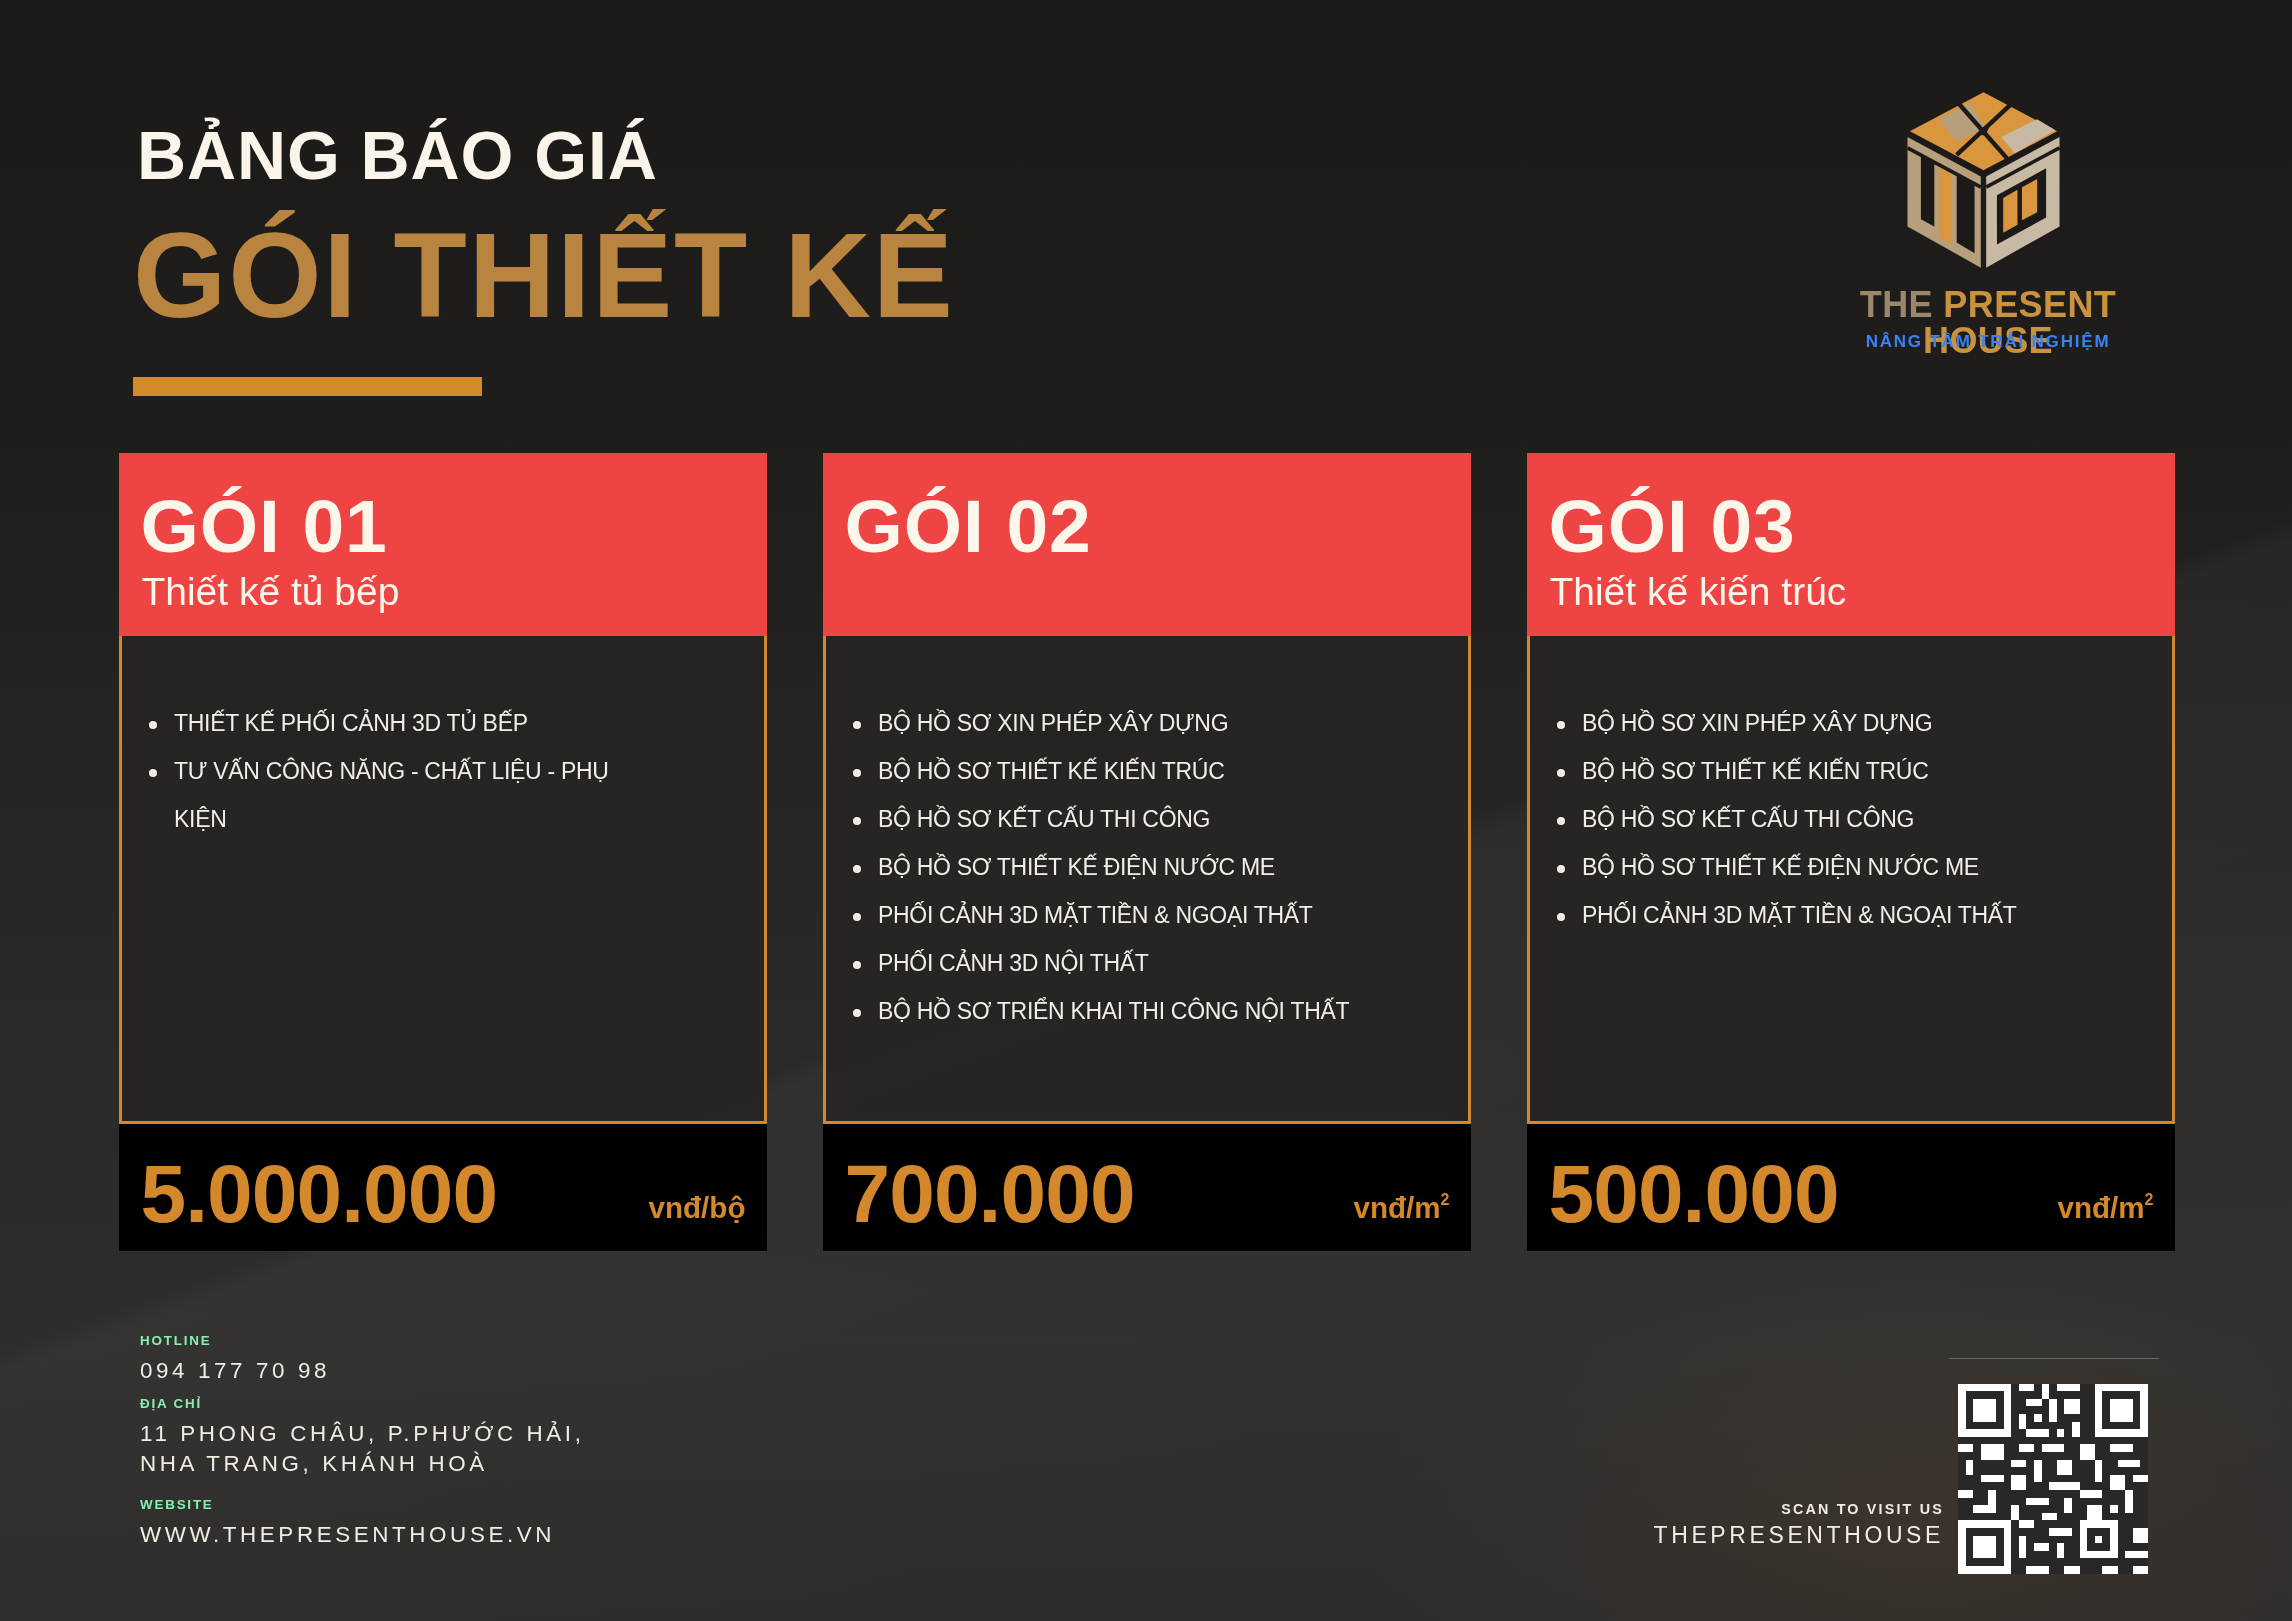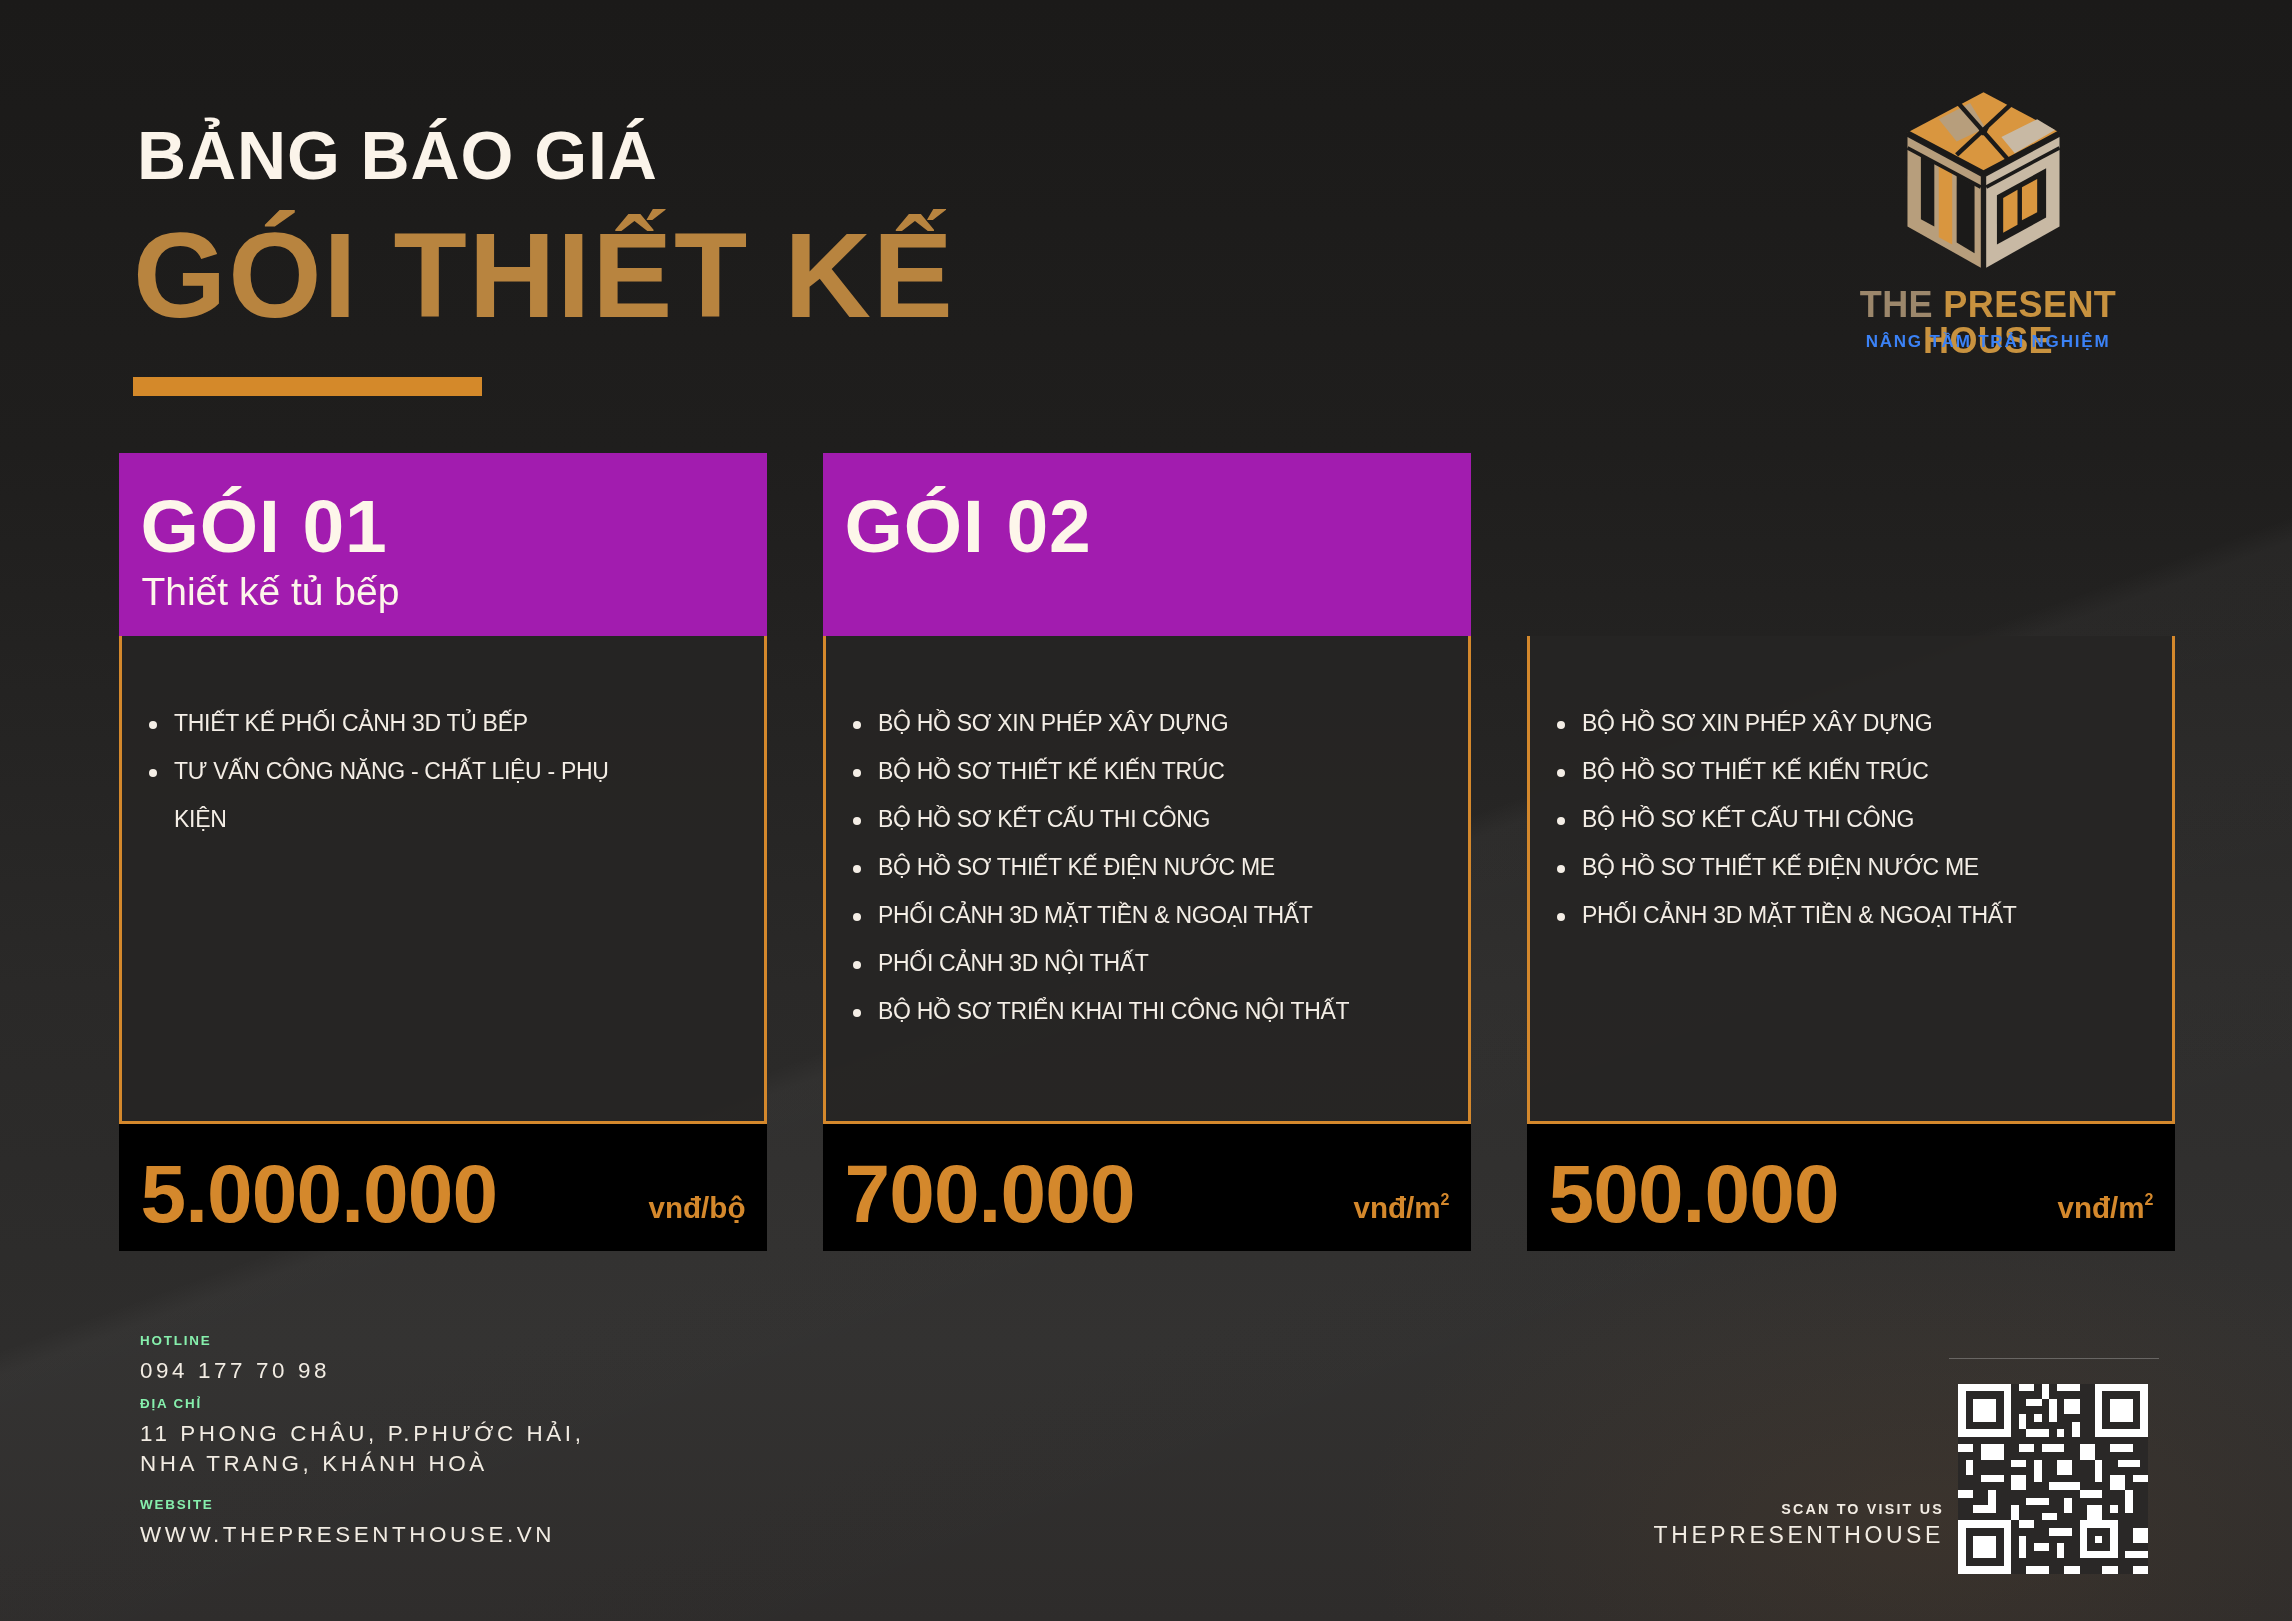--- a/index.html
+++ b/index.html
@@ -34,21 +34,21 @@
     font-size: 36px; font-weight: 700; color: #c8923f; letter-spacing: 0.4px; line-height: 1;
   }
   .brand-name .muted { color: #9c876b; }
   .brand-tag {
     position: absolute; left: 0; top: 248px; width: 394px; text-align: center;
     font-size: 17px; font-weight: 700; color: #3b82f6; letter-spacing: 1.8px; line-height: 1;
   }
 
   .card { position: absolute; top: 453px; width: 648px; height: 798px; }
   .card-head {
-    position: absolute; left: 0; top: 0; width: 648px; height: 183px; background: #a21caf; text-align: center;
+    position: absolute; left: 0; top: 0; width: 648px; height: 183px; background: #ef4444; text-align: center;
   }
   .card-name {
     position: absolute; left: 21.5px; top: 36px; font-size: 75px; font-weight: 700;
     color: #fdf6ea; line-height: 1; letter-spacing: 0.9px;
   }
   .card-sub {
     position: absolute; left: 22.4px; top: 119px; font-size: 39px; font-weight: 400;
     color: #fdf6ea; line-height: 1;
   }
   .card-body {
@@ -166,20 +166,24 @@
       <li>BỘ HỒ SƠ TRIỂN KHAI THI CÔNG NỘI THẤT</li>
     </ul>
   </div>
   <div class="card-price">
     <div class="price-value">700.000</div>
     <div class="price-unit"><span>vnđ/m</span><sup>2</sup></div>
   </div>
 </div>
 
 <div class="card" style="left:1527px;">
+  <div class="card-head">
+    <div class="card-name">GÓI 03</div>
+    <div class="card-sub">Thiết kế kiến trúc</div>
+  </div>
   <div class="card-body">
     <ul class="features">
       <li>BỘ HỒ SƠ XIN PHÉP XÂY DỰNG</li>
       <li>BỘ HỒ SƠ THIẾT KẾ KIẾN TRÚC</li>
       <li>BỘ HỒ SƠ KẾT CẤU THI CÔNG</li>
       <li>BỘ HỒ SƠ THIẾT KẾ ĐIỆN NƯỚC ME</li>
       <li>PHỐI CẢNH 3D MẶT TIỀN &amp; NGOẠI THẤT</li>
     </ul>
   </div>
   <div class="card-price">

